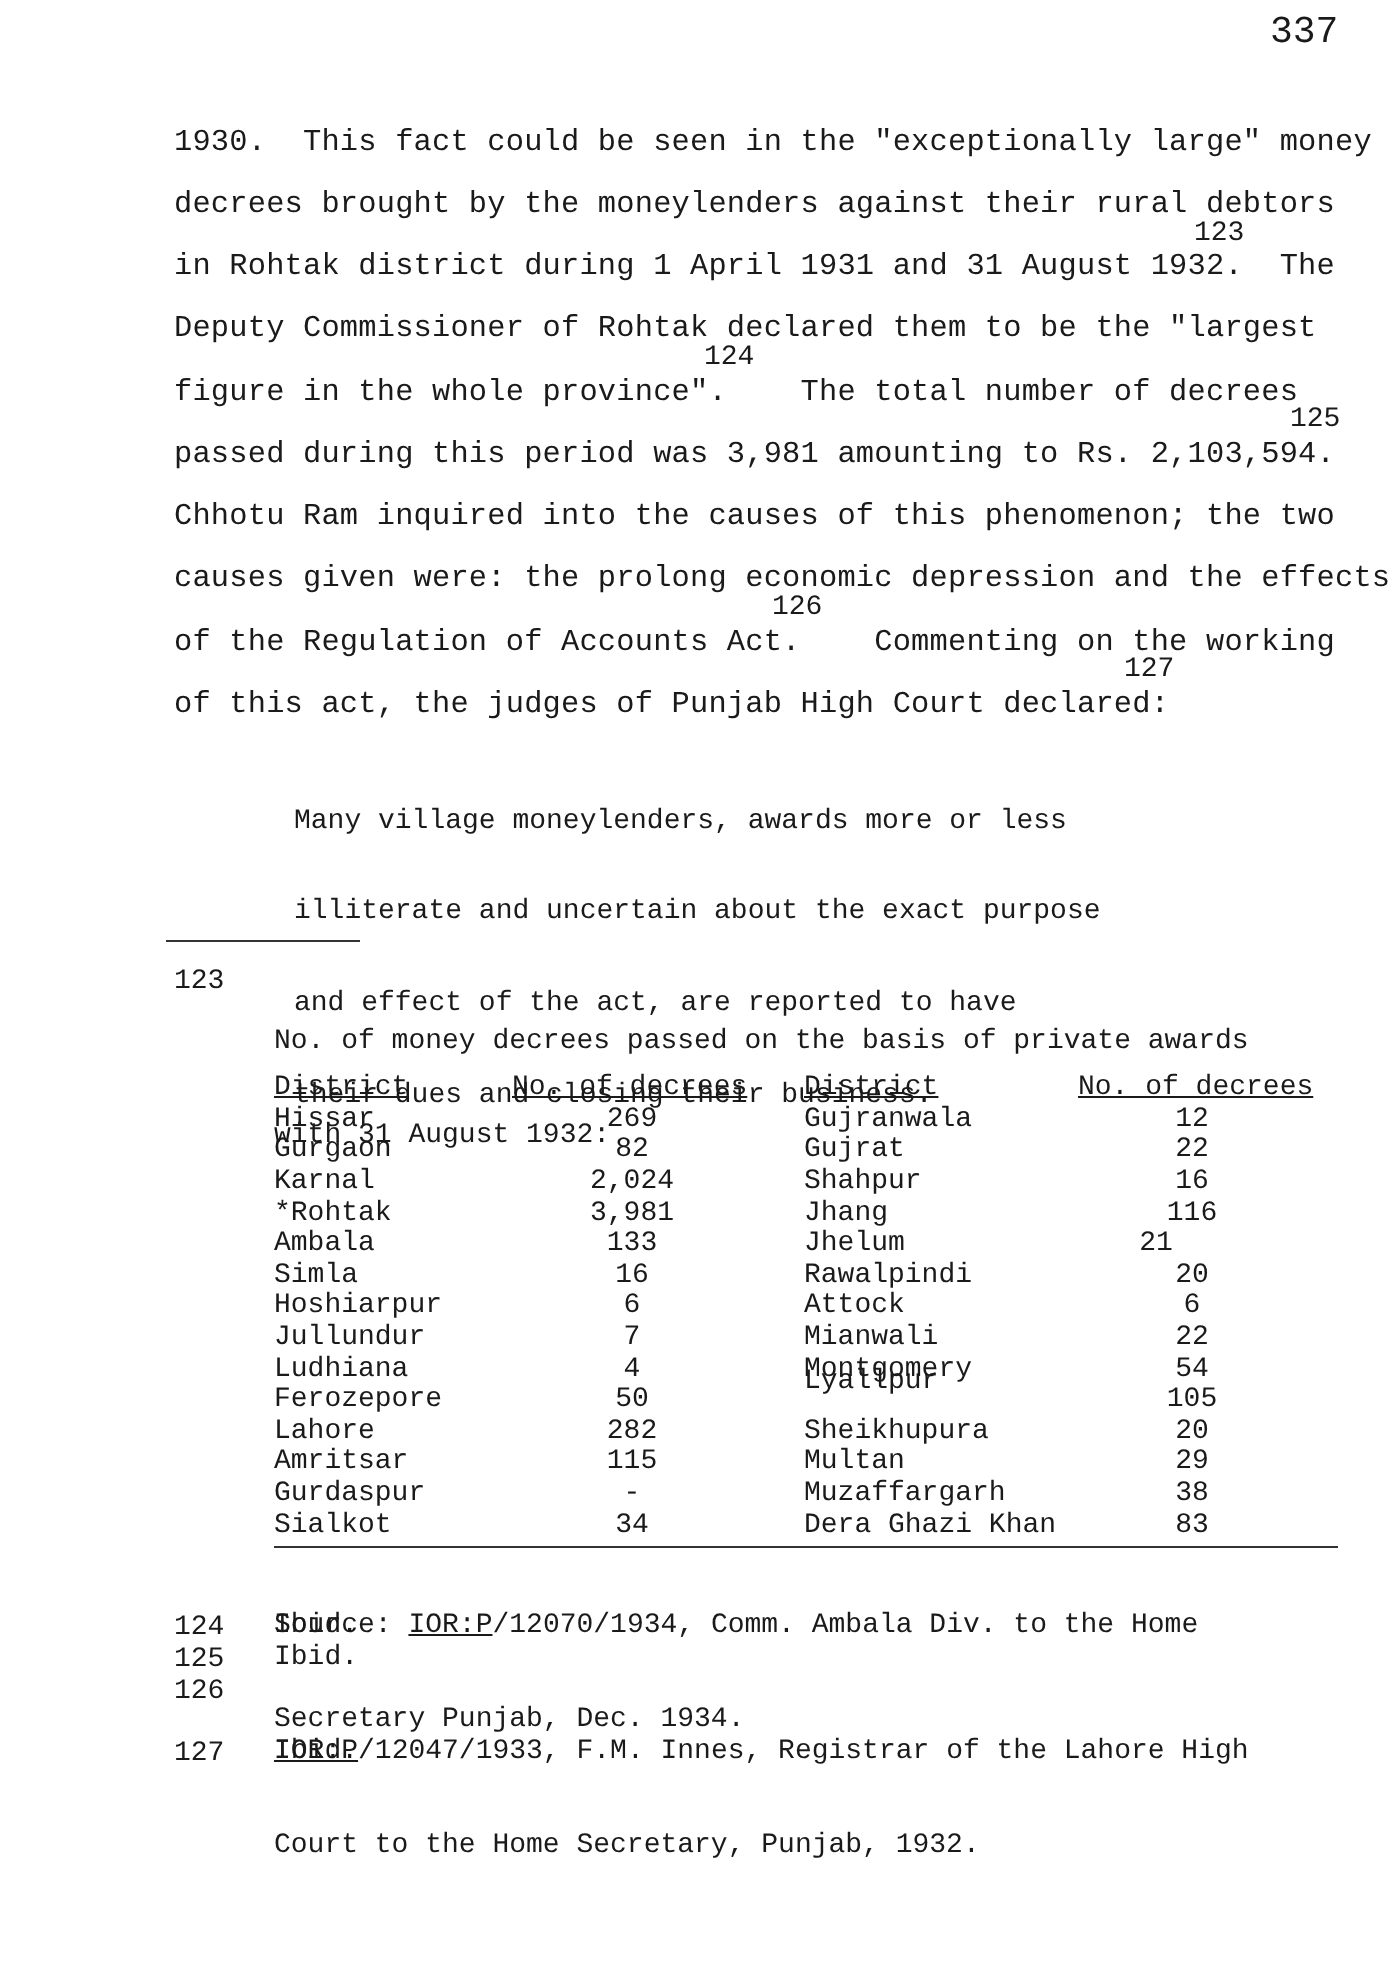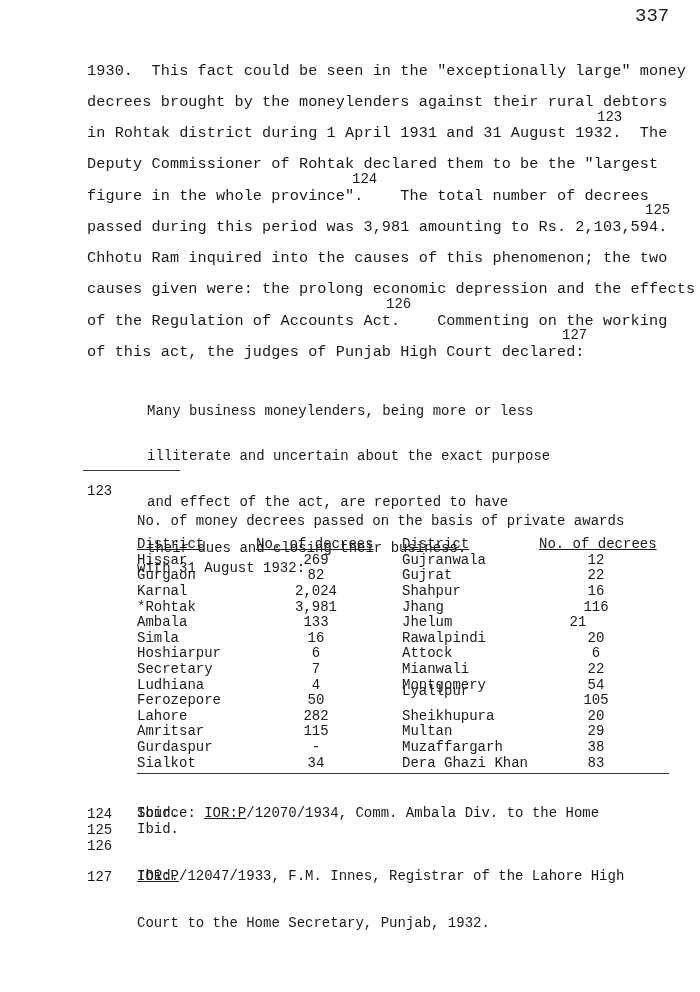--- a/index.html
+++ b/index.html
@@ -39,21 +39,21 @@
   </div>
 <div id="sups">
     <div class="abs sup" style="left: 597px; top: 109px;">123</div>
     <div class="abs sup" style="left: 352px; top: 171px;">124</div>
     <div class="abs sup" style="left: 645px; top: 202px;">125</div>
     <div class="abs sup" style="left: 386px; top: 296px;">126</div>
     <div class="abs sup" style="left: 562px; top: 327px;">127</div>
   </div>
 
 <div class="abs quote" style="top:373px;">
-  <div>Many business moneylenders, being more or less</div>
+  <div>Many village moneylenders, awards more or less</div>
   <div>illiterate and uncertain about the exact purpose</div>
   <div>and effect of the act, are reported to have</div>
   <div>their dues and closing their business.</div>
 </div>
 
 <div class="abs fn-rule"></div>
 
 <div class="abs fn-num" style="top:483px;">123</div>
 <div class="abs fn-text" style="top:483px;">
   <div>No. of money decrees passed on the basis of private awards</div>
@@ -73,21 +73,21 @@
       <div class="row" style="left: 0px; top: 46.9px;">Karnal</div>
       <div class="row num" style="left: 119px; top: 46.9px; width: 120px;">2,024</div>
       <div class="row" style="left: 0px; top: 62.5px;">*Rohtak</div>
       <div class="row num" style="left: 119px; top: 62.5px; width: 120px;">3,981</div>
       <div class="row" style="left: 0px; top: 78.1px;">Ambala</div>
       <div class="row num" style="left: 119px; top: 78.1px; width: 120px;">133</div>
       <div class="row" style="left: 0px; top: 93.7px;">Simla</div>
       <div class="row num" style="left: 119px; top: 93.7px; width: 120px;">16</div>
       <div class="row" style="left: 0px; top: 109.3px;">Hoshiarpur</div>
       <div class="row num" style="left: 119px; top: 109.3px; width: 120px;">6</div>
-      <div class="row" style="left: 0px; top: 124.9px;">Secretary</div>
+      <div class="row" style="left: 0px; top: 124.9px;">Jullundur</div>
       <div class="row num" style="left: 119px; top: 124.9px; width: 120px;">7</div>
       <div class="row" style="left: 0px; top: 140.5px;">Ludhiana</div>
       <div class="row num" style="left: 119px; top: 140.5px; width: 120px;">4</div>
       <div class="row" style="left: 0px; top: 156.1px;">Ferozepore</div>
       <div class="row num" style="left: 119px; top: 156.1px; width: 120px;">50</div>
       <div class="row" style="left: 0px; top: 171.7px;">Lahore</div>
       <div class="row num" style="left: 119px; top: 171.7px; width: 120px;">282</div>
       <div class="row" style="left: 0px; top: 187.3px;">Amritsar</div>
       <div class="row num" style="left: 119px; top: 187.3px; width: 120px;">115</div>
       <div class="row" style="left: 0px; top: 202.9px;">Gurdaspur</div>
@@ -121,20 +121,21 @@
       <div class="row" style="left: 265px; top: 202.9px;">Muzaffargarh</div>
       <div class="row num" style="left: 402px; top: 202.9px; width: 114px;">38</div>
       <div class="row" style="left: 265px; top: 218.5px;">Dera Ghazi Khan</div>
       <div class="row num" style="left: 402px; top: 218.5px; width: 114px;">83</div>
     </div>
 </div>
 <div class="abs tbl-rule"></div>
 
 <div class="abs fn-text" style="top:775px;">
   <div><span>Source: </span><span class="u">IOR:P</span><span>/12070/1934, Comm. Ambala Div. to the Home</span></div>
+  <div>Secretary Punjab, Dec. 1934.</div>
 </div>
 
 <div class="abs fn-num" style="top:806px;">124</div>
 <div class="abs fn-text" style="top:806px;">Ibid.</div>
 <div class="abs fn-num" style="top:822px;">125</div>
 <div class="abs fn-text" style="top:822px;">Ibid.</div>
 
 <div class="abs fn-num" style="top:838px;">126</div>
 <div class="abs fn-text" style="top:838px;">
   <div><span class="u">IOR:P</span><span>/12047/1933, F.M. Innes, Registrar of the Lahore High</span></div>

